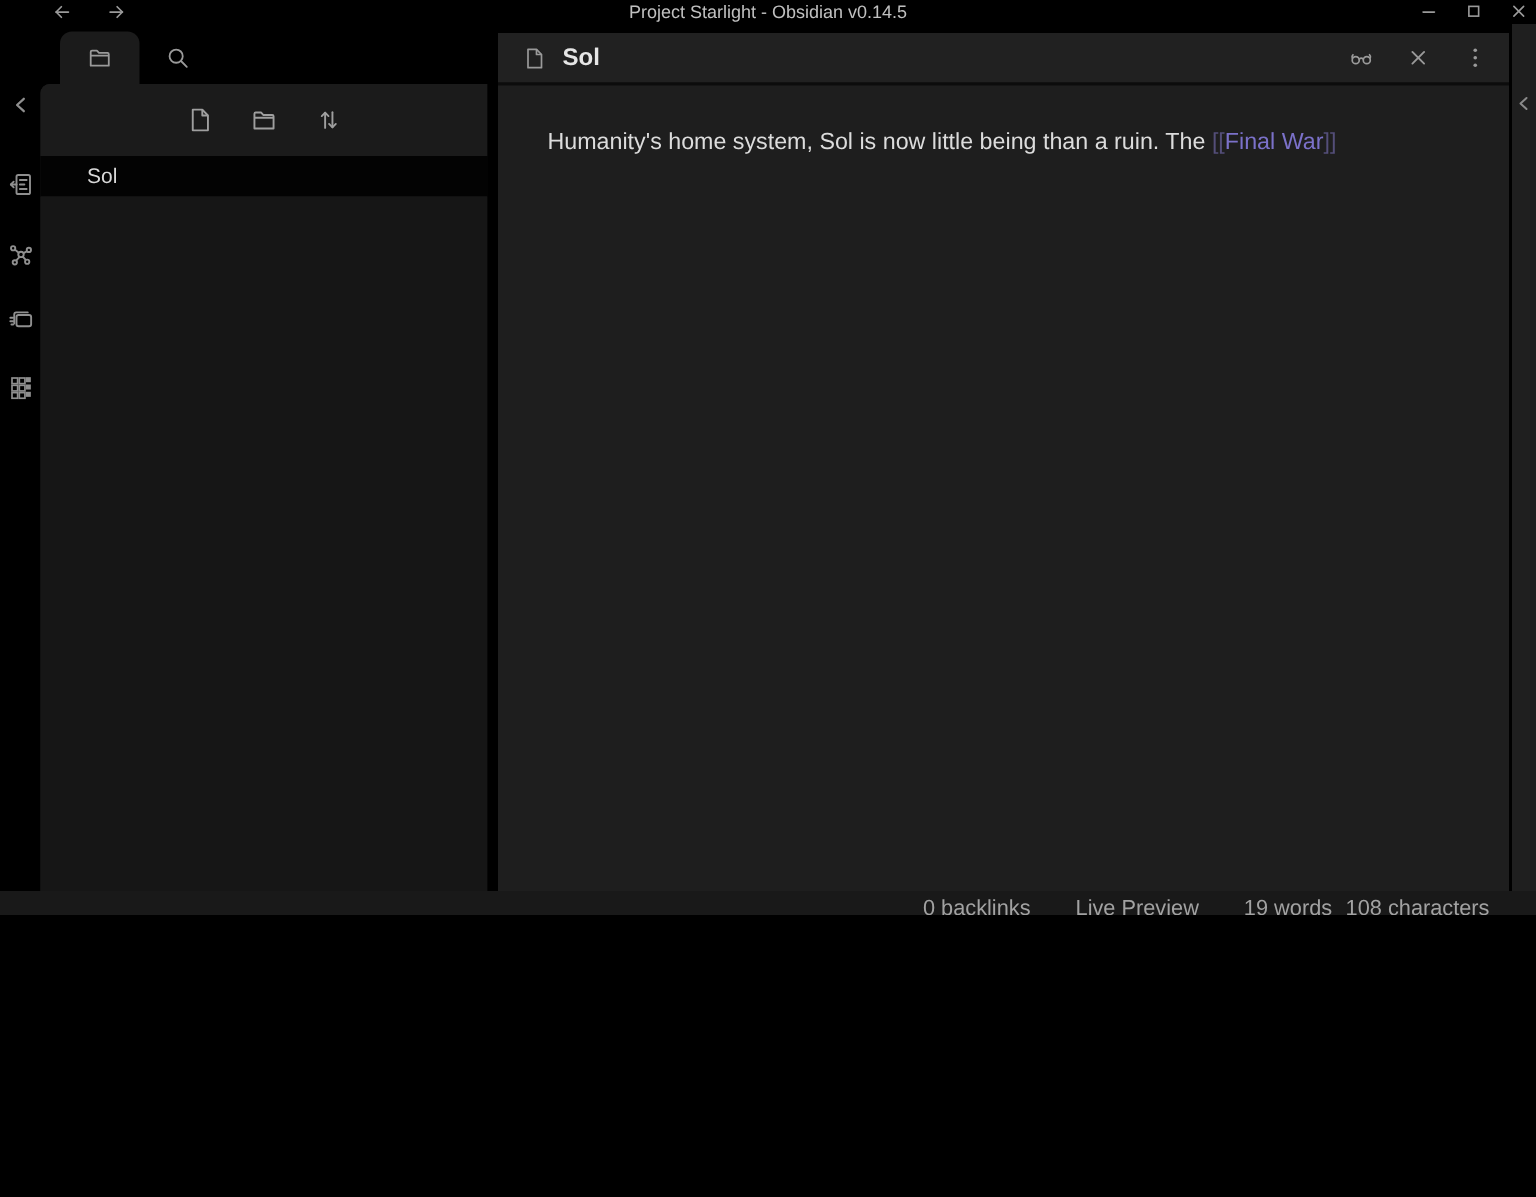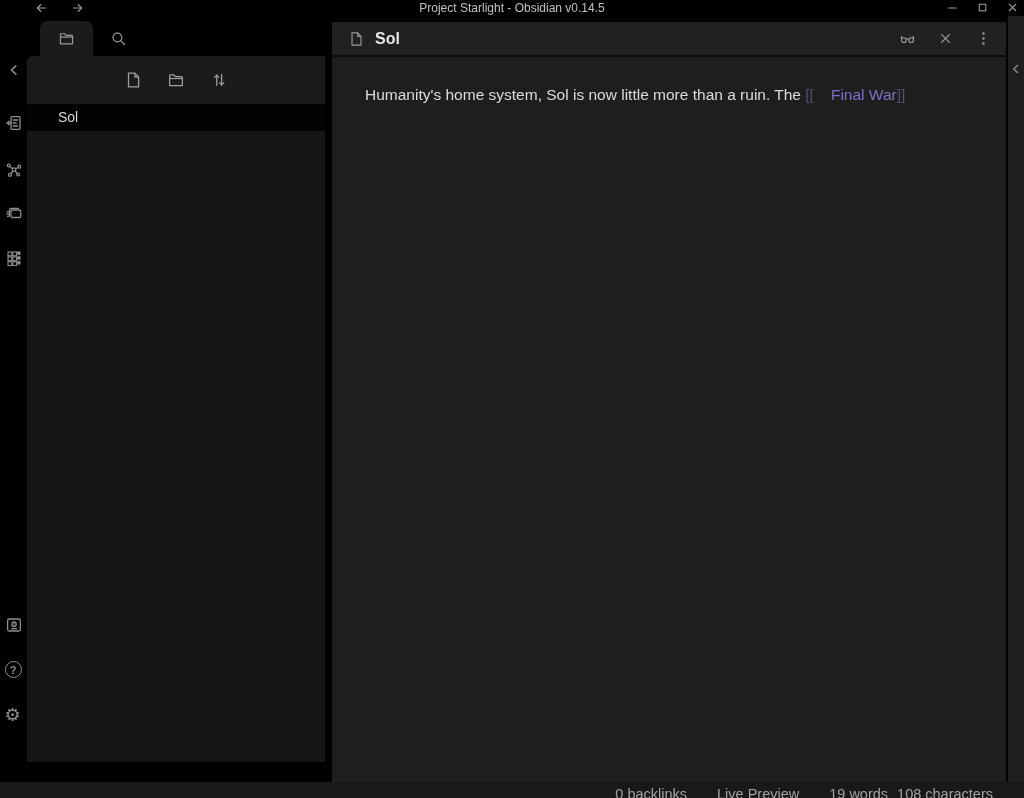--- a/index.html
+++ b/index.html
@@ -1,18 +1,18 @@
 <!DOCTYPE html>
 <html><head>
 <meta charset="utf-8">
 <style>
   * { margin:0; padding:0; box-sizing:border-box; }
   html,body { background:#000; }
   .app {
-    position:relative; width:1024px; height:798px; overflow:hidden;
+    position:relative; width:1024px; height:610px; overflow:hidden;
     background:#000; font-family:"Liberation Sans", sans-serif;
     -webkit-font-smoothing:antialiased;
   }
   svg { display:block; }
   .icon { color:#9a9a9a; }
 
   
   .titlebar { position:absolute; top:0; left:0; width:100%; height:16px; background:#000; }
   .nav-arrows { position:absolute; left:34px; top:1px; display:flex; gap:21px; color:#8f8f8f; }
   .nav-arrows .icon { width:15px; height:14px; cursor:pointer; }
@@ -51,21 +51,21 @@
   .editor-header .note-icon { width:16px; height:16px; color:#9a9a9a; }
   .editor-title { margin-left:11px; font-size:16px; font-weight:700; color:#e6e6e6; cursor:text; }
   .header-spacer { flex:1; }
   .header-actions { display:flex; align-items:center; gap:21px; }
   .header-actions .icon { width:17px; height:17px; cursor:pointer; }
   .editor-body { position:absolute; top:39px; left:7px; right:0; bottom:0;
     background:#1e1e1e; border-top:2px solid #0c0c0c; cursor:text; }
   .note-content { margin:26px 0 0 33px; max-width:605px; font-size:15.5px;
     line-height:23px; color:#dcdcdc; }
   .cm-bracket { color:#544e79; }
-  .cm-link { color:#7b71c9; cursor:pointer;margin-left:17px; }
+  .cm-link { color:#7b71c9; cursor:pointer; }
 
   
   .right-strip { position:absolute; right:0; top:16px; width:18px; height:766px;
     background:#1f1f1f; border-left:2px solid #000; }
   .right-strip .ricon { position:absolute; left:50%; transform:translateX(-50%); top:45px;
     width:16px; height:16px; color:#8a8a8a; cursor:pointer; }
 
   
   .status-bar { position:absolute; left:0; bottom:0; width:100%; height:16px;
     background:#191919; overflow:hidden;padding-left:40px; }
@@ -223,21 +223,21 @@
           </svg>
         <svg class="icon" viewBox="0 0 24 24" fill="currentColor" stroke="none">
             <circle cx="12" cy="5" r="1.7"></circle>
             <circle cx="12" cy="12" r="1.7"></circle>
             <circle cx="12" cy="19" r="1.7"></circle>
           </svg>
       </div>
     </div>
     <div class="editor-body">
       <div class="note-content">
-        <span>Humanity's home system, Sol is now little more than a ruin. The </span><span class="cm-bracket">[[</span><span class="cm-link">Final War</span><span class="cm-bracket">]]</span><br>
+        <span>Humanity's home system, Sol is now little being than a ruin. The </span><span class="cm-bracket">[[</span><span class="cm-link">Final War</span><span class="cm-bracket">]]</span><br>
       </div>
     </div>
   </div>
 
   <div class="right-strip">
     <svg class="ricon" viewBox="0 0 24 24" fill="none" stroke="currentColor" stroke-width="2" stroke-linecap="round" stroke-linejoin="round">
         <polyline points="14.5 6.5 8.5 12 14.5 17.5"></polyline>
       </svg>
   </div>
 

